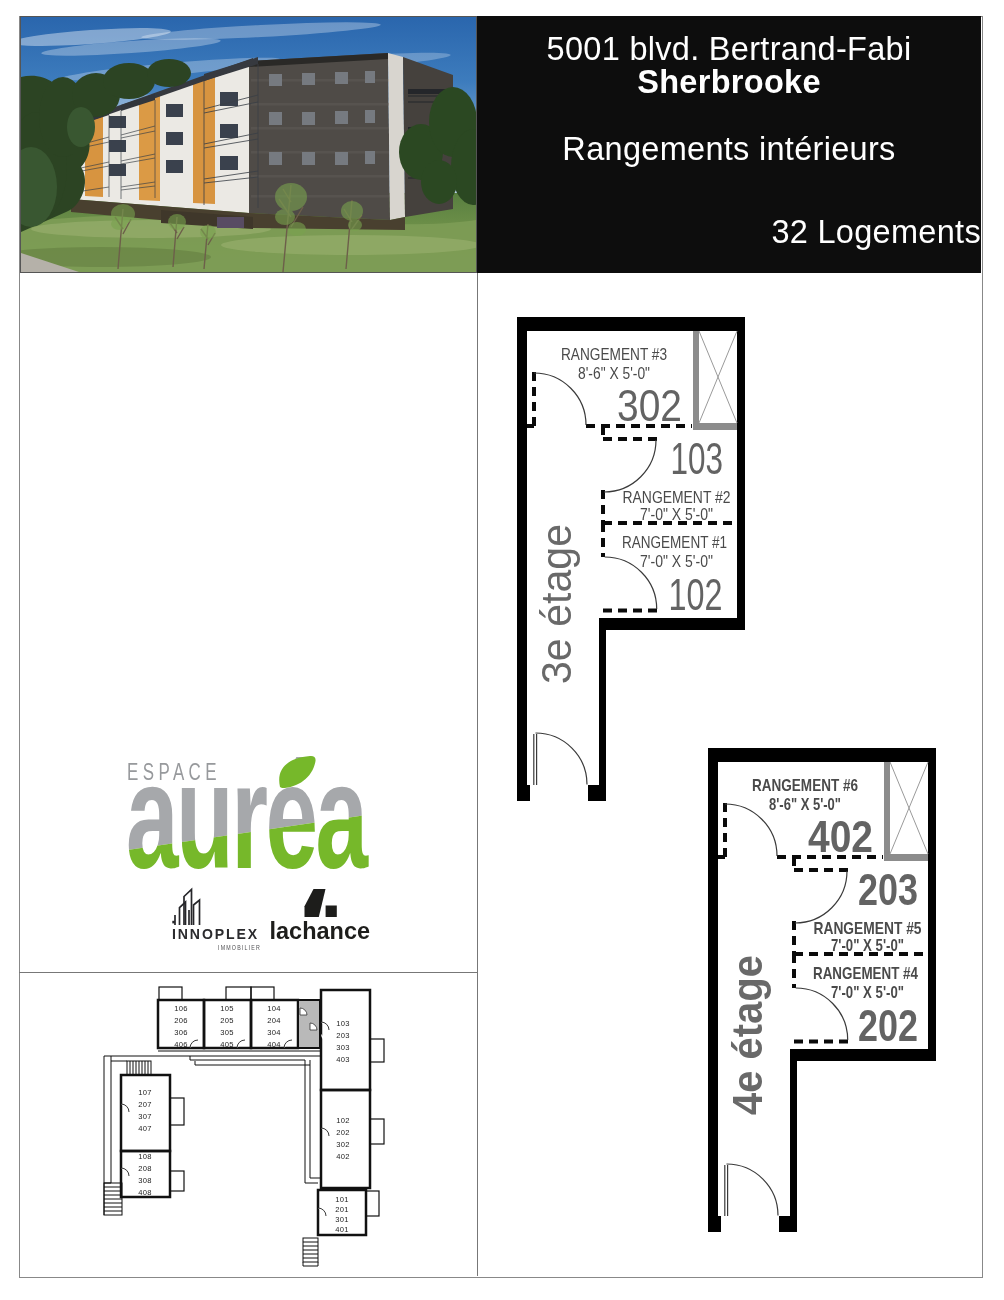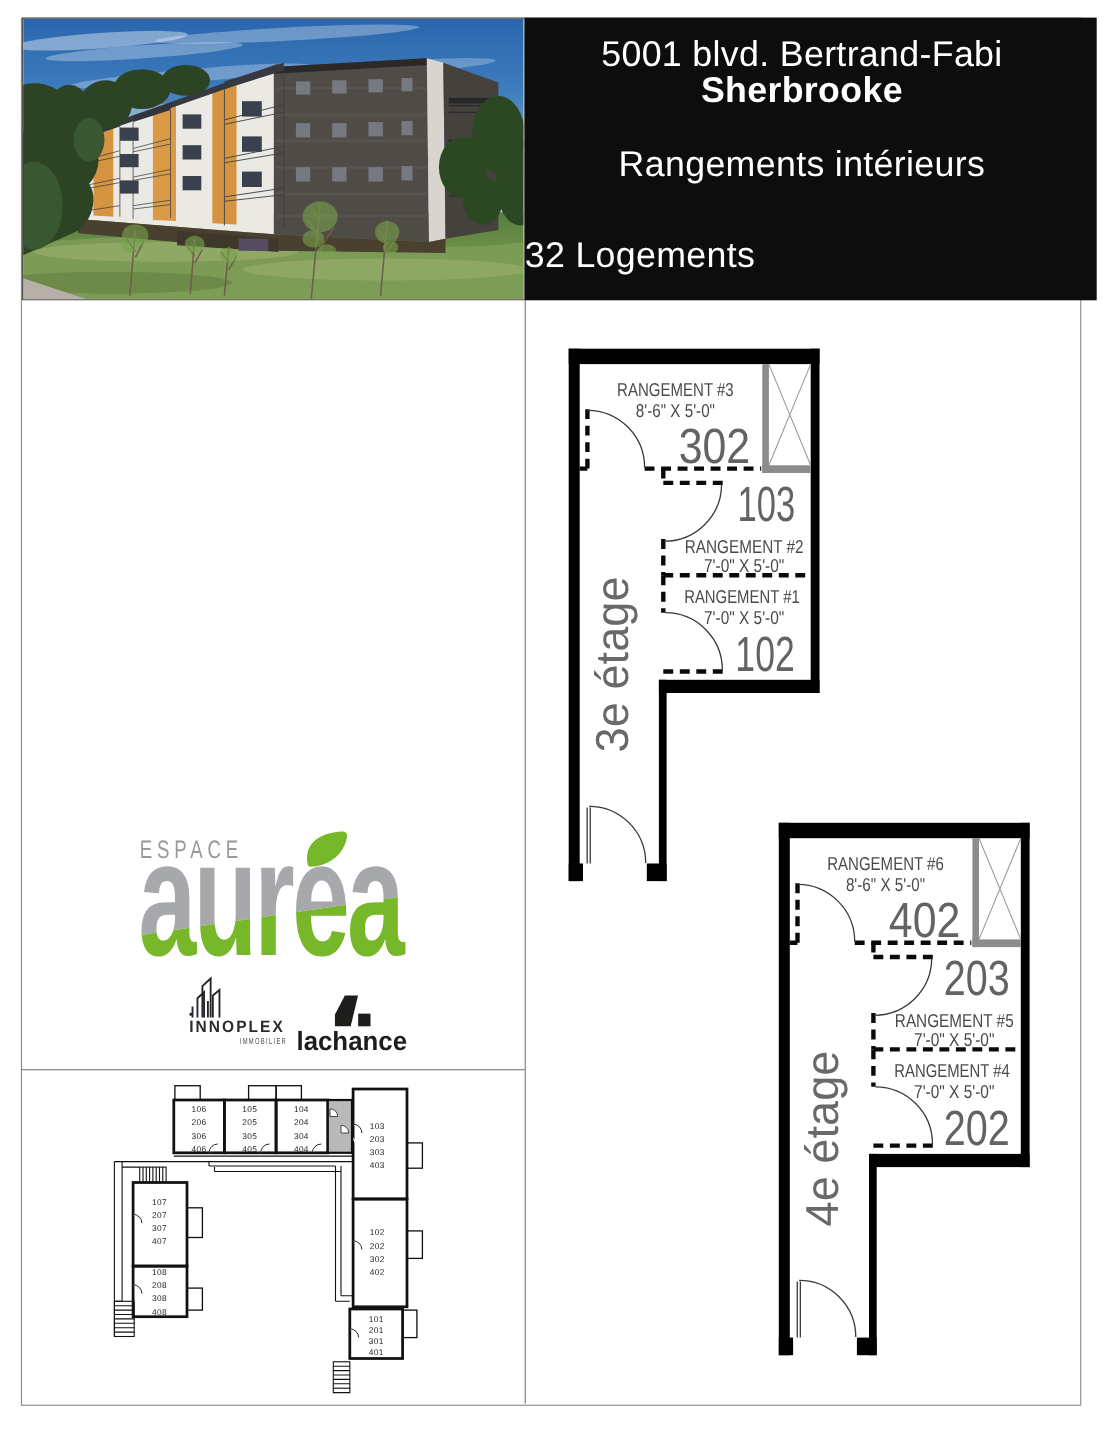--- a/index.html
+++ b/index.html
@@ -174,29 +174,29 @@
     <ellipse cx="276" cy="212" rx="9" ry="7"></ellipse>
     <ellipse cx="331" cy="194" rx="11" ry="10"></ellipse>
     <ellipse cx="334" cy="208" rx="7" ry="6"></ellipse>
     <ellipse cx="187" cy="215" rx="8" ry="7"></ellipse>
   </g>
 
   <polygon points="0,236 58,255 0,255" fill="#b5b1a9"></polygon>
 </svg>
 </div>
 
-<div class="abs" style="left:477px;top:16px;width:504px;height:257px;background:#0d0d0d;color:#fff;padding-left:16px;">
+<div class="abs" style="left:477px;top:16px;width:504px;height:257px;background:#0d0d0d;color:#fff;">
 
   <div class="abs" style="left:0;top:15px;width:504px;text-align:center;font-size:32.5px;letter-spacing:0.3px;">5001 blvd. Bertrand-Fabi</div>
 
   <div class="abs" style="left:0;top:48px;width:504px;text-align:center;font-size:32.5px;font-weight:bold;letter-spacing:0.3px;">Sherbrooke</div>
 
   <div class="abs" style="left:0;top:115px;width:504px;text-align:center;font-size:32.5px;letter-spacing:0.3px;">Rangements intérieurs</div>
 
-  <div class="abs" style="left:0;top:198px;width:504px;text-align:left;font-size:32.5px;letter-spacing:0.3px;">32 Logements</div>
+  <div class="abs" style="left:0;top:198px;width:504px;text-align:right;font-size:32.5px;letter-spacing:0.3px;">32 Logements</div>
 </div>
 
 <div class="abs" style="left:0px;top:0px;">
 <svg width="470" height="960" viewBox="0 0 470 960">
   <defs>
     <clipPath id="topclip">
           <polygon points="100,700 400,658 400,745 380,813 100,854"></polygon>
         </clipPath>
     <clipPath id="botclip">
           <polygon points="100,854 380,813 400,745 400,940 100,940"></polygon>
@@ -228,21 +228,21 @@
     <path d="M144,925 V910"></path>
   </g>
   <rect x="127.3" y="920.8" width="2.6" height="2.6" fill="#26262a"></rect>
 
   <text x="127" y="938.5" font-size="15" font-weight="bold" fill="#2b2b2e" letter-spacing="2" textLength="87" lengthAdjust="spacingAndGlyphs">INNOPLEX</text>
 
   <text x="173" y="949.5" font-size="8" fill="#4f4f52" letter-spacing="1.8" textLength="43" lengthAdjust="spacingAndGlyphs">IMMOBILIER</text>
 </svg>
 </div>
 
-<div class="abs" style="left:0px;top:0px;margin-top:16px;">
+<div class="abs" style="left:0px;top:0px;">
 <svg width="470" height="960" viewBox="0 0 470 960">
 
   <polygon points="313.5,889 325.5,889 318.8,917 304.5,917 304.5,906.2" fill="#1d1d1b"></polygon>
   <rect x="325.6" y="905.5" width="11.2" height="11.5" fill="#1d1d1b"></rect>
 
   <text x="269.5" y="938.8" font-size="24" font-weight="bold" fill="#1d1d1b" textLength="100.5" lengthAdjust="spacingAndGlyphs">lachance</text>
 </svg>
 </div>
 
 <div class="abs" style="left:0px;top:0px;">
@@ -414,21 +414,21 @@
 
   <text x="105" y="231" font-size="17" fill="#4a4a4a" textLength="105" lengthAdjust="spacingAndGlyphs">RANGEMENT #1</text>
   <text x="123" y="250" font-size="17" fill="#4a4a4a" textLength="73" lengthAdjust="spacingAndGlyphs">7'-0" X 5'-0"</text>
 
   <text x="151.5" y="293" font-size="45" fill="#636363" textLength="54" lengthAdjust="spacingAndGlyphs">102</text>
 
   <text x="54" y="287" font-size="42" fill="#696969" text-anchor="middle" textLength="160" lengthAdjust="spacingAndGlyphs" transform="rotate(-90 54 287)">3e étage</text>
 </svg>
 </div>
 
-<div class="abs" style="left:703px;top:743px;">
+<div class="abs" style="left:703px;top:743px;font-weight:bold;">
 <svg width="240" height="500" viewBox="-5 -5 240 500" font-family="Liberation Sans, sans-serif">
   <g fill="#000">
 
     <rect x="0" y="0" width="228" height="14"></rect>
 
     <rect x="0" y="0" width="10" height="484"></rect>
 
     <rect x="220" y="0" width="8" height="313"></rect>
 
     <rect x="82" y="301" width="146" height="12"></rect>

